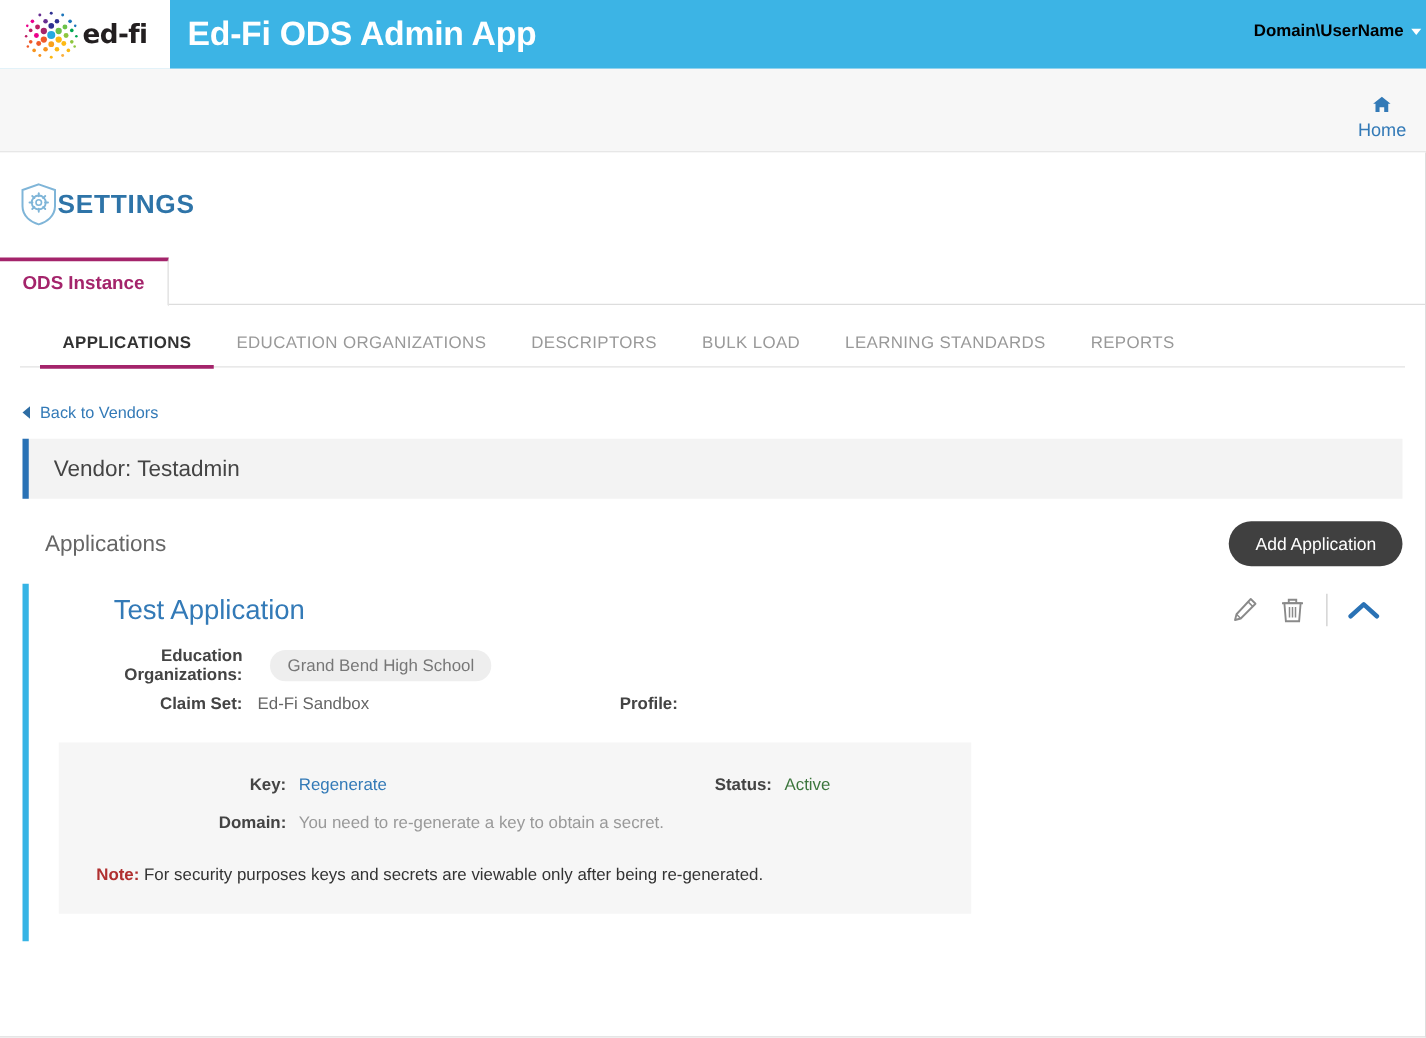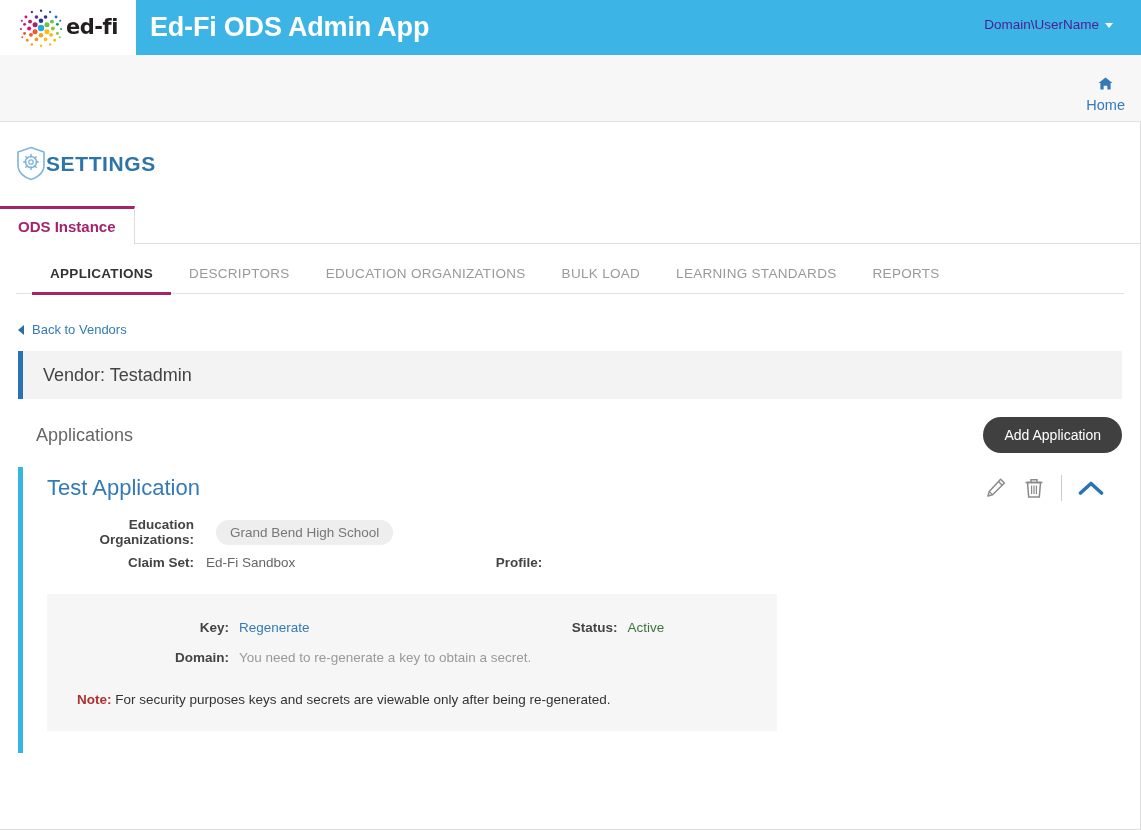--- a/index.html
+++ b/index.html
@@ -32,24 +32,25 @@
     font-weight: bold; font-size: 21px; color: #231f20;
     letter-spacing: -0.5px; line-height: 1;
   }
   .app-title {
     margin-left: 14px;
     font-size: 27px; font-weight: bold; color: #ffffff;
     letter-spacing: -0.2px;
     white-space: nowrap;
   }
   .user-menu {
-    position: absolute; right: 28px; top: 17px;
-    font-size: 13.5px; color: #4c1d95;
+    position: absolute; right: 4px; top: 17px;
+    font-size: 13.5px; color: #000000;
     display: flex; align-items: center; gap: 6px;
     cursor: pointer;
+    font-weight: bold;
   }
   .caret-down {
     width: 0; height: 0;
     border-left: 4.5px solid transparent;
     border-right: 4.5px solid transparent;
     border-top: 5px solid #ffffff;
     display: inline-block;
     margin-bottom: -1px;
   }
 
@@ -178,20 +179,21 @@
   
   .app-card {
     margin: 14px 18px 0 18px;
     border-left: 5px solid #36b4e5;
     padding: 0 0 22px 0;
     position: relative;
   }
   .app-card-head {
     display: flex; align-items: flex-end; justify-content: space-between;
     padding: 8px 18px 0 24px;
+    margin-left: 44px;
   }
   .app-name { font-size: 22px; color: #337ab7; cursor: pointer; }
   .app-actions { display: flex; align-items: center; gap: 16px; }
   .icon-btn { width: 22px; height: 22px; cursor: pointer; display: block; }
   .act-divider { width: 1px; height: 26px; background: #cccccc; }
   .chev-up { width: 26px; height: 17px; cursor: pointer; display: block; }
 
   
   .detail-rows { padding: 16px 0 0 24px; }
   .detail-row {
@@ -344,24 +346,24 @@
     <div class="instance-tab">
       <span>ODS Instance</span>
     </div>
   </div>
 
   <div class="section-tabs">
     <div class="section-tab active">
       <span>APPLICATIONS</span>
     </div>
     <div class="section-tab">
+      <span>EDUCATION ORGANIZATIONS</span>
+    </div>
+    <div class="section-tab">
       <span>DESCRIPTORS</span>
-    </div>
-    <div class="section-tab">
-      <span>EDUCATION ORGANIZATIONS</span>
     </div>
     <div class="section-tab">
       <span>BULK LOAD</span>
     </div>
     <div class="section-tab">
       <span>LEARNING STANDARDS</span>
     </div>
     <div class="section-tab">
       <span>REPORTS</span>
     </div>

